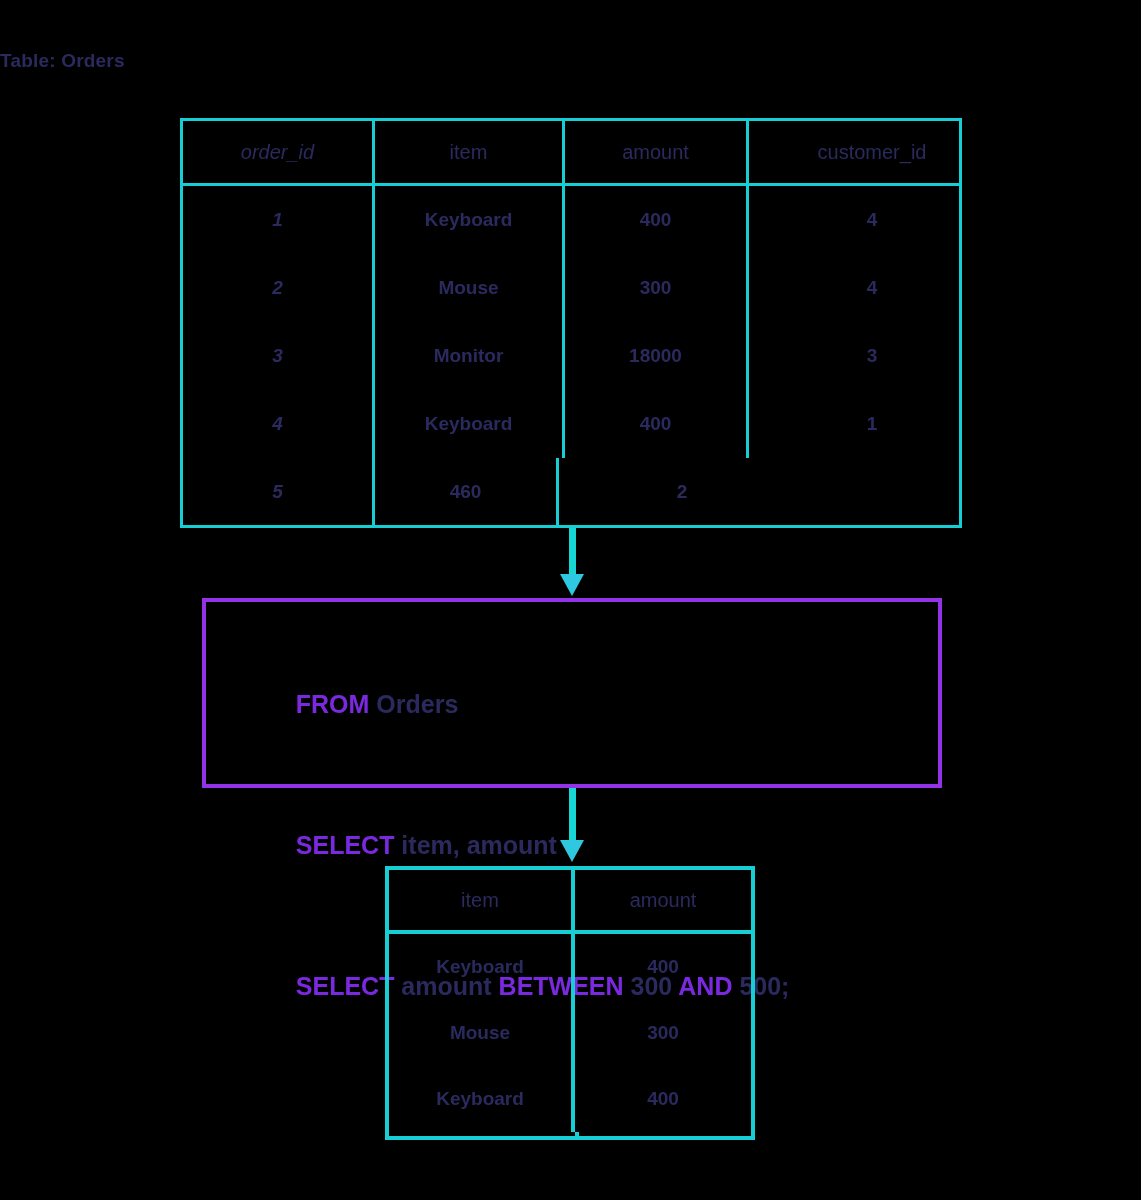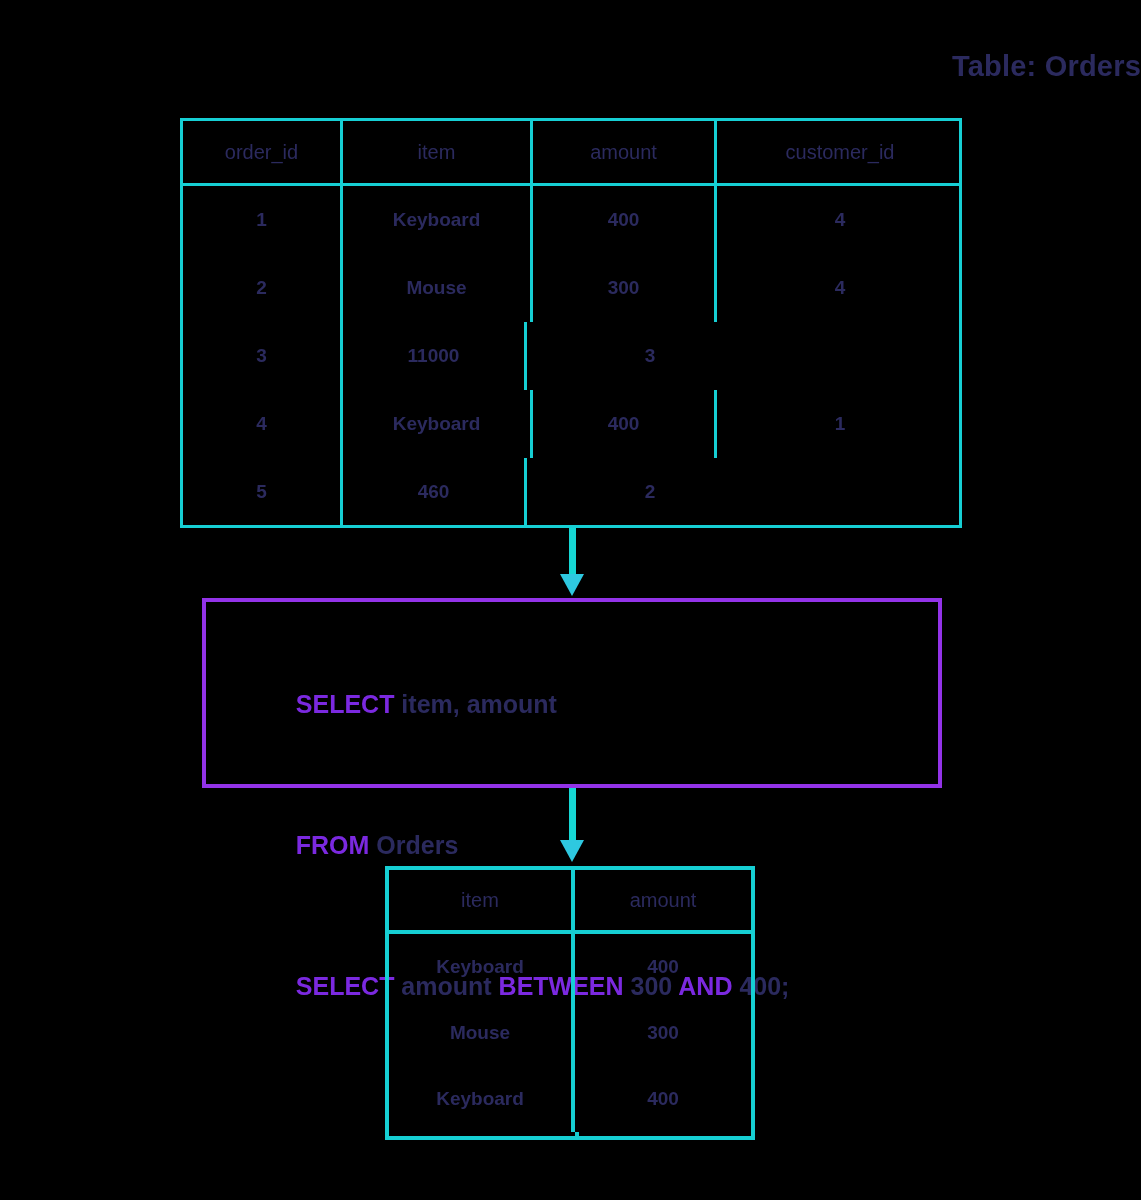--- a/index.html
+++ b/index.html
@@ -16,22 +16,22 @@
     font-family: "Liberation Sans", sans-serif;
     -webkit-font-smoothing: antialiased;
   }
 
   
   #diagram-title {
     position: absolute;
     left: 0;
     top: 50px;
     width: 1141px;
-    text-align: right;
-    font-size: 29px;
+    text-align: left;
+    font-size: 19px;
     font-weight: 700;
     letter-spacing: 0.2px;
     color: #2b2a5e;
   }
 
   
   #source-table {
     position: absolute;
     left: 180px;
     top: 118px;
@@ -54,21 +54,21 @@
     flex-direction: column;
   }
   #source-table .trow {
     display: flex;
     flex: none;
     height: 68px;
   }
   #source-table .trow.spacer { flex: 1 1 auto; height: auto; }
 
   
-  .col-ord  { width: 160px; flex: none; }
+  .col-ord  { width: 192px; flex: none; font-style: italic; }
   .col-item { width: 190px; flex: none; }
   .col-amt  { width: 184px; flex: none; }
   .col-cust { width: 246px; flex: none; }
 
   .cell {
     display: flex;
     align-items: center;
     justify-content: center;
     box-sizing: border-box;
     font-size: 19px;
@@ -188,21 +188,22 @@
       <div class="cell col-cust">4</div>
     </div>
     <div class="trow">
       <div class="cell col-ord vline">2</div>
       <div class="cell col-item vline">Mouse</div>
       <div class="cell col-amt vline">300</div>
       <div class="cell col-cust">4</div>
     </div>
     <div class="trow">
       <div class="cell col-ord vline">3</div>
-      <div class="cell col-amt vline">11000</div>
+      <div class="cell col-item vline">Monitor</div>
+      <div class="cell col-amt vline">18000</div>
       <div class="cell col-cust">3</div>
     </div>
     <div class="trow">
       <div class="cell col-ord vline">4</div>
       <div class="cell col-item vline">Keyboard</div>
       <div class="cell col-amt vline">400</div>
       <div class="cell col-cust">1</div>
     </div>
     <div class="trow">
       <div class="cell col-ord vline">5</div>
@@ -218,27 +219,27 @@
   </div>
 </div>
 
 <div class="arrow" id="arrow-table-to-query">
   <div class="shaft"></div>
   <div class="head"></div>
 </div>
 
 <div id="query-box">
   <div class="sql-line">
+    <span class="kw">FROM</span><span class="plain"> Orders</span>
+  </div>
+  <div class="sql-line">
     <span class="kw">SELECT</span><span class="plain"> item, amount</span>
   </div>
   <div class="sql-line">
-    <span class="kw">FROM</span><span class="plain"> Orders</span>
-  </div>
-  <div class="sql-line">
-    <span class="kw">SELECT</span><span class="plain"> amount </span><span class="kw">BETWEEN</span><span class="plain"> 300 </span><span class="kw">AND</span><span class="plain"> 400;</span>
+    <span class="kw">SELECT</span><span class="plain"> amount </span><span class="kw">BETWEEN</span><span class="plain"> 300 </span><span class="kw">AND</span><span class="plain"> 500;</span>
   </div>
 </div>
 
 <div class="arrow" id="arrow-query-to-result">
   <div class="shaft"></div>
   <div class="head"></div>
 </div>
 
 <div id="result-table">
   <div class="thead">

